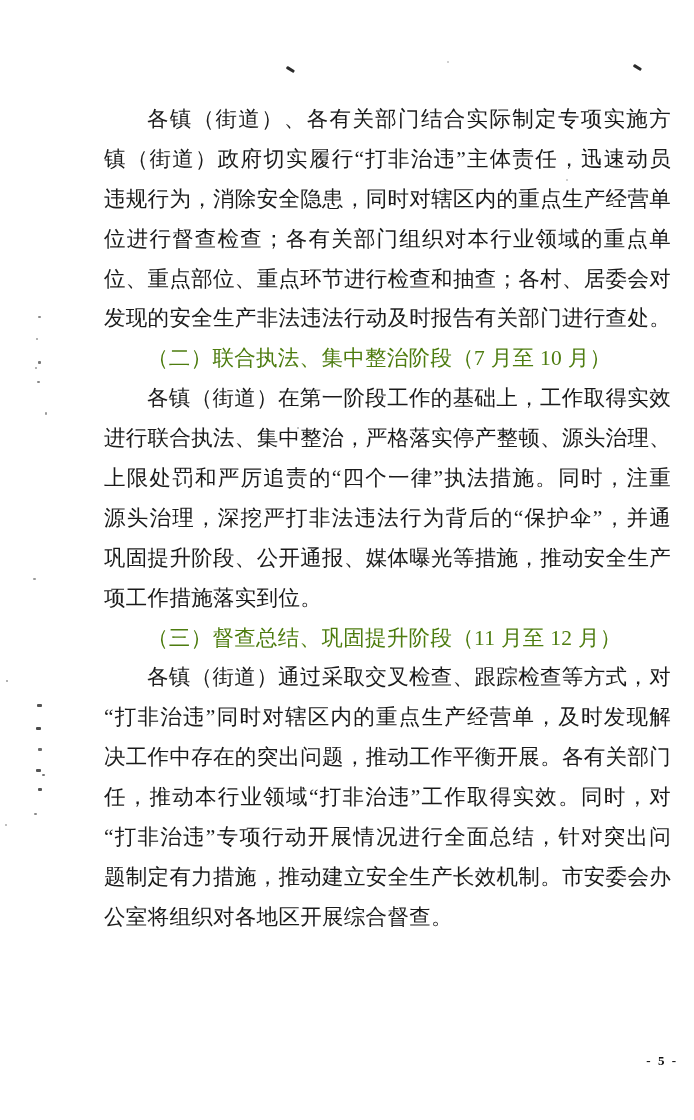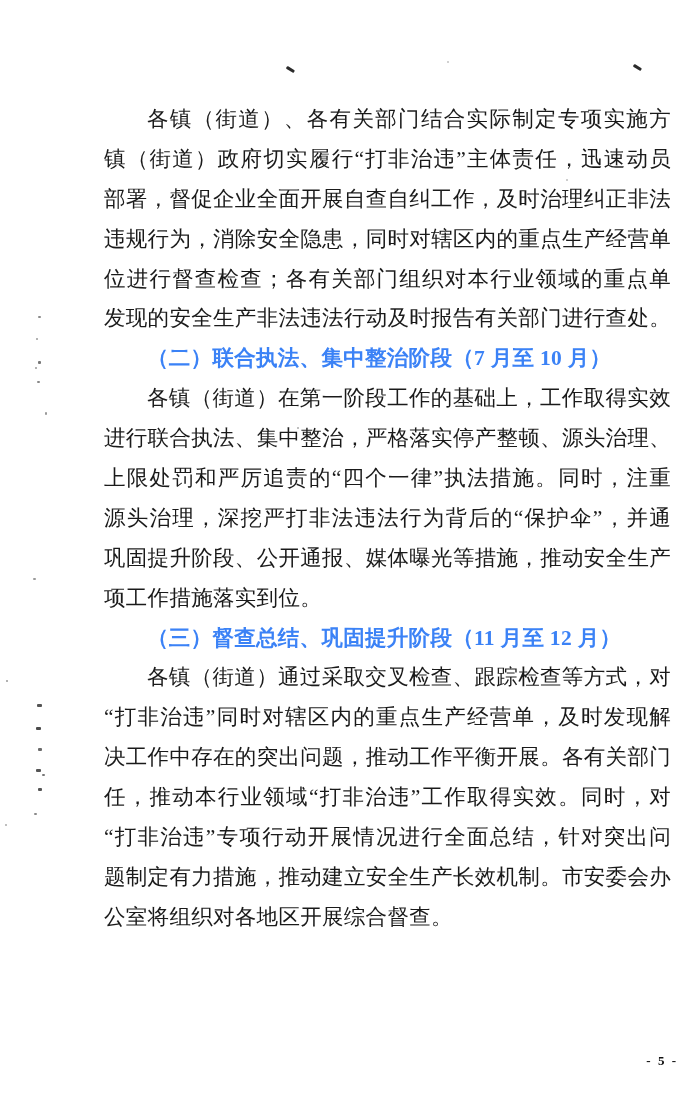--- a/index.html
+++ b/index.html
@@ -31,22 +31,22 @@
     overflow: hidden;
     letter-spacing: 0.3px;
   }
   .fill {
     text-align-last: justify;
   }
   .indent {
     text-indent: 43px;
   }
   .heading {
-    font-weight: bold;
-    color: #3b82f6;
+    font-weight: normal;
+    color: #4d7c0f;
   }
   .page-num {
     position: absolute;
     right: 16px;
     top: 1053px;
     font-size: 13px;
     font-weight: bold;
     letter-spacing: 2px;
     color: #111111;
     font-family: "Liberation Serif", "DejaVu Serif", serif;
@@ -65,23 +65,23 @@
   }
 </style>
 </head>
 <body>
 
 <div class="page">
 
   <div class="text-block">
     <div class="line indent fill">各镇（街道）、各有关部门结合实际制定专项实施方案。</div>
     <div class="line fill">镇（街道）政府切实履行“打非治违”主体责任，迅速动员</div>
-    <div class="line fill">部署，督促企业全面开展自查自纠工作，及时治理纠正非法</div>
     <div class="line fill">违规行为，消除安全隐患，同时对辖区内的重点生产经营单</div>
     <div class="line fill">位进行督查检查；各有关部门组织对本行业领域的重点单</div>
+    <div class="line fill">位、重点部位、重点环节进行检查和抽查；各村、居委会对</div>
     <div class="line fill">发现的安全生产非法违法行动及时报告有关部门进行查处。</div>
     <div class="line indent heading">（二）联合执法、集中整治阶段（7 月至 10 月）</div>
     <div class="line indent fill">各镇（街道）在第一阶段工作的基础上，工作取得实效</div>
     <div class="line fill">进行联合执法、集中整治，严格落实停产整顿、源头治理、</div>
     <div class="line fill">上限处罚和严厉追责的“四个一律”执法措施。同时，注重</div>
     <div class="line fill">源头治理，深挖严打非法违法行为背后的“保护伞”，并通</div>
     <div class="line fill">巩固提升阶段、公开通报、媒体曝光等措施，推动安全生产各</div>
     <div class="line">项工作措施落实到位。</div>
     <div class="line indent heading">（三）督查总结、巩固提升阶段（11 月至 12 月）</div>
     <div class="line indent fill">各镇（街道）通过采取交叉检查、跟踪检查等方式，对</div>

